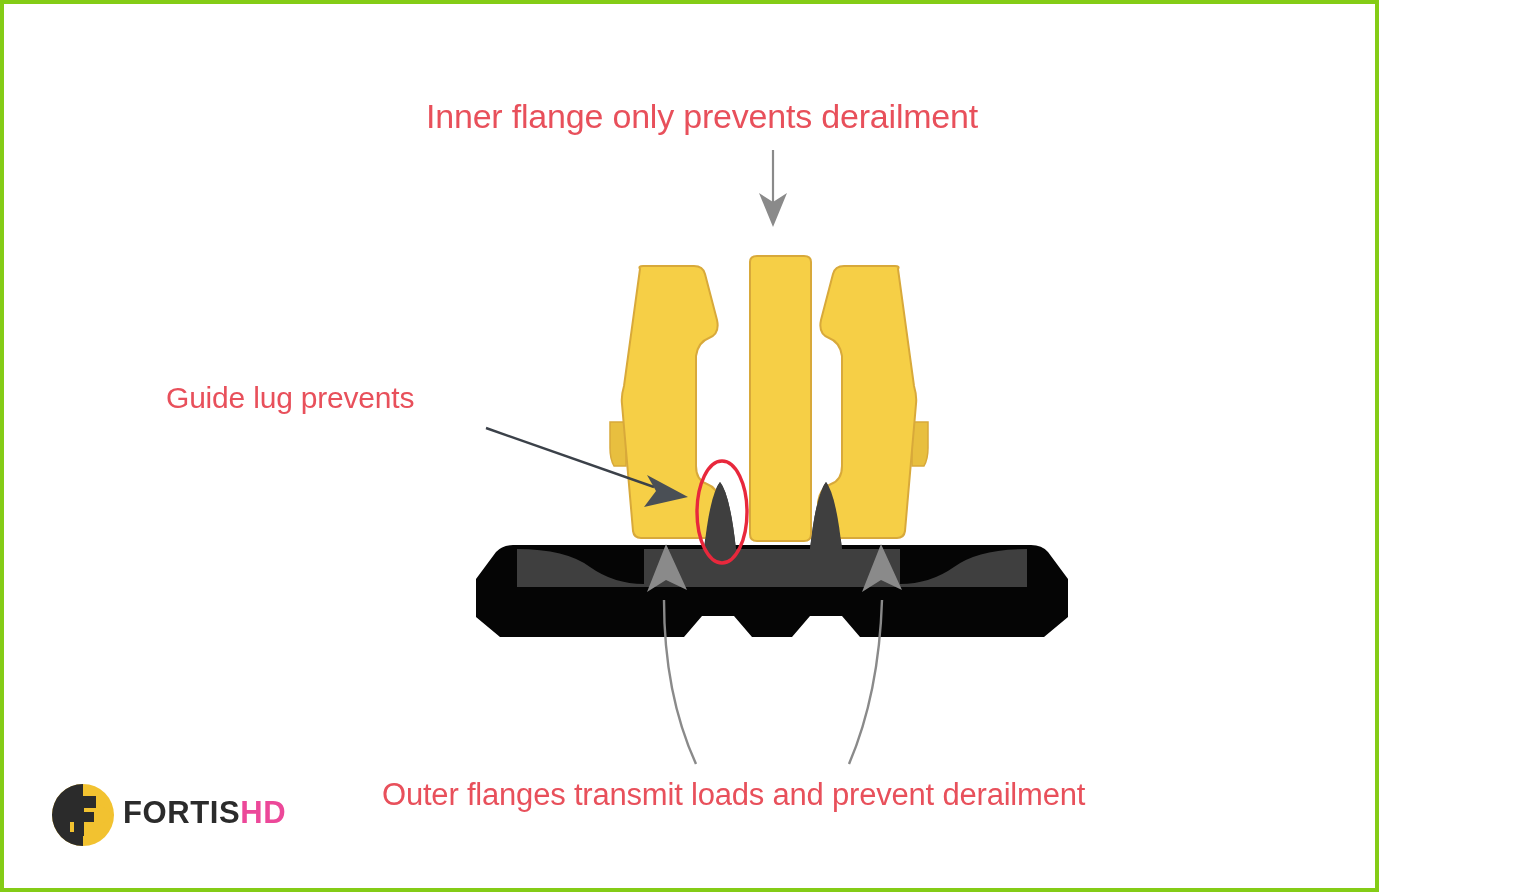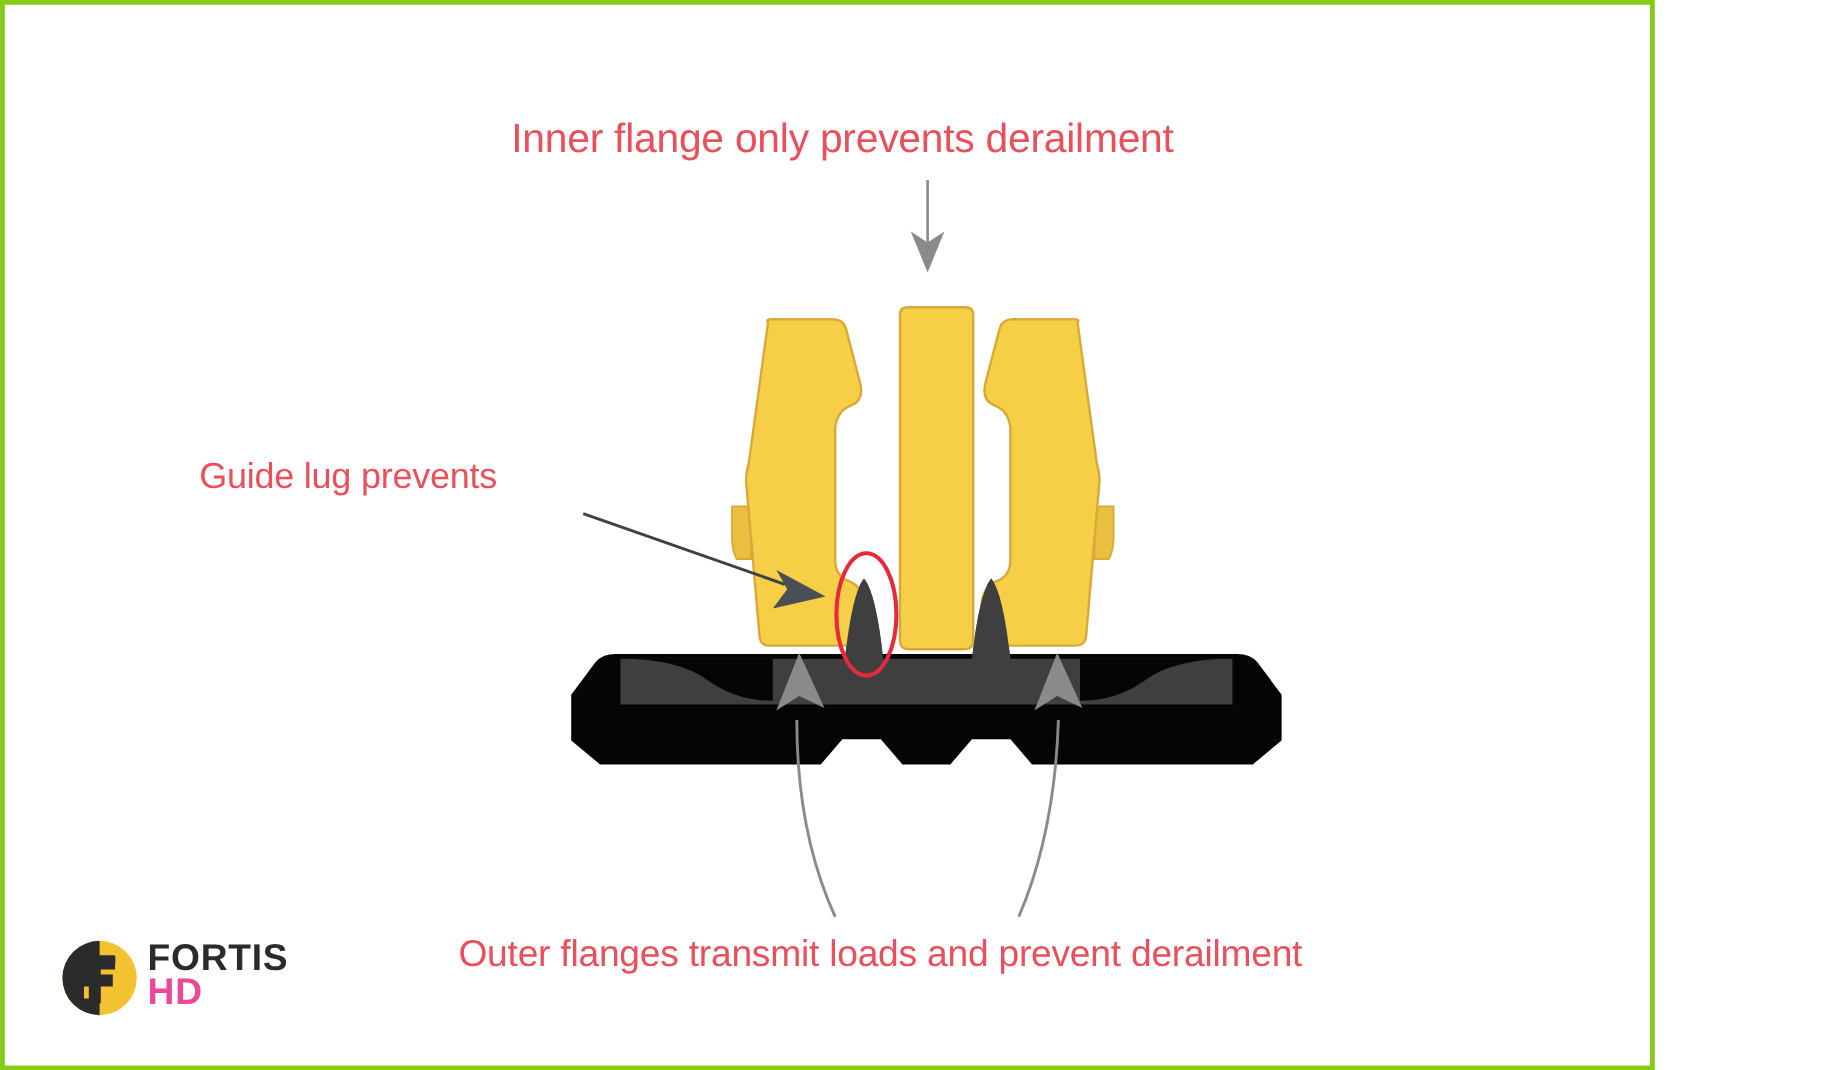--- a/index.html
+++ b/index.html
@@ -50,21 +50,21 @@
   #brand-logo {
     position: absolute;
     left: 44px;
     top: 778px;
     display: flex;
     align-items: center;
     gap: 13px;
   }
   #brand-wordmark {
     display: flex;
-    flex-direction: column;
+    flex-direction: row;
     line-height: 0.93;
   }
   .wm-top {
     font-family: "Liberation Sans", sans-serif;
     font-weight: bold;
     font-size: 31px;
     color: #2b2b2b;
     letter-spacing: 0.6px;
   }
   .wm-bot {

